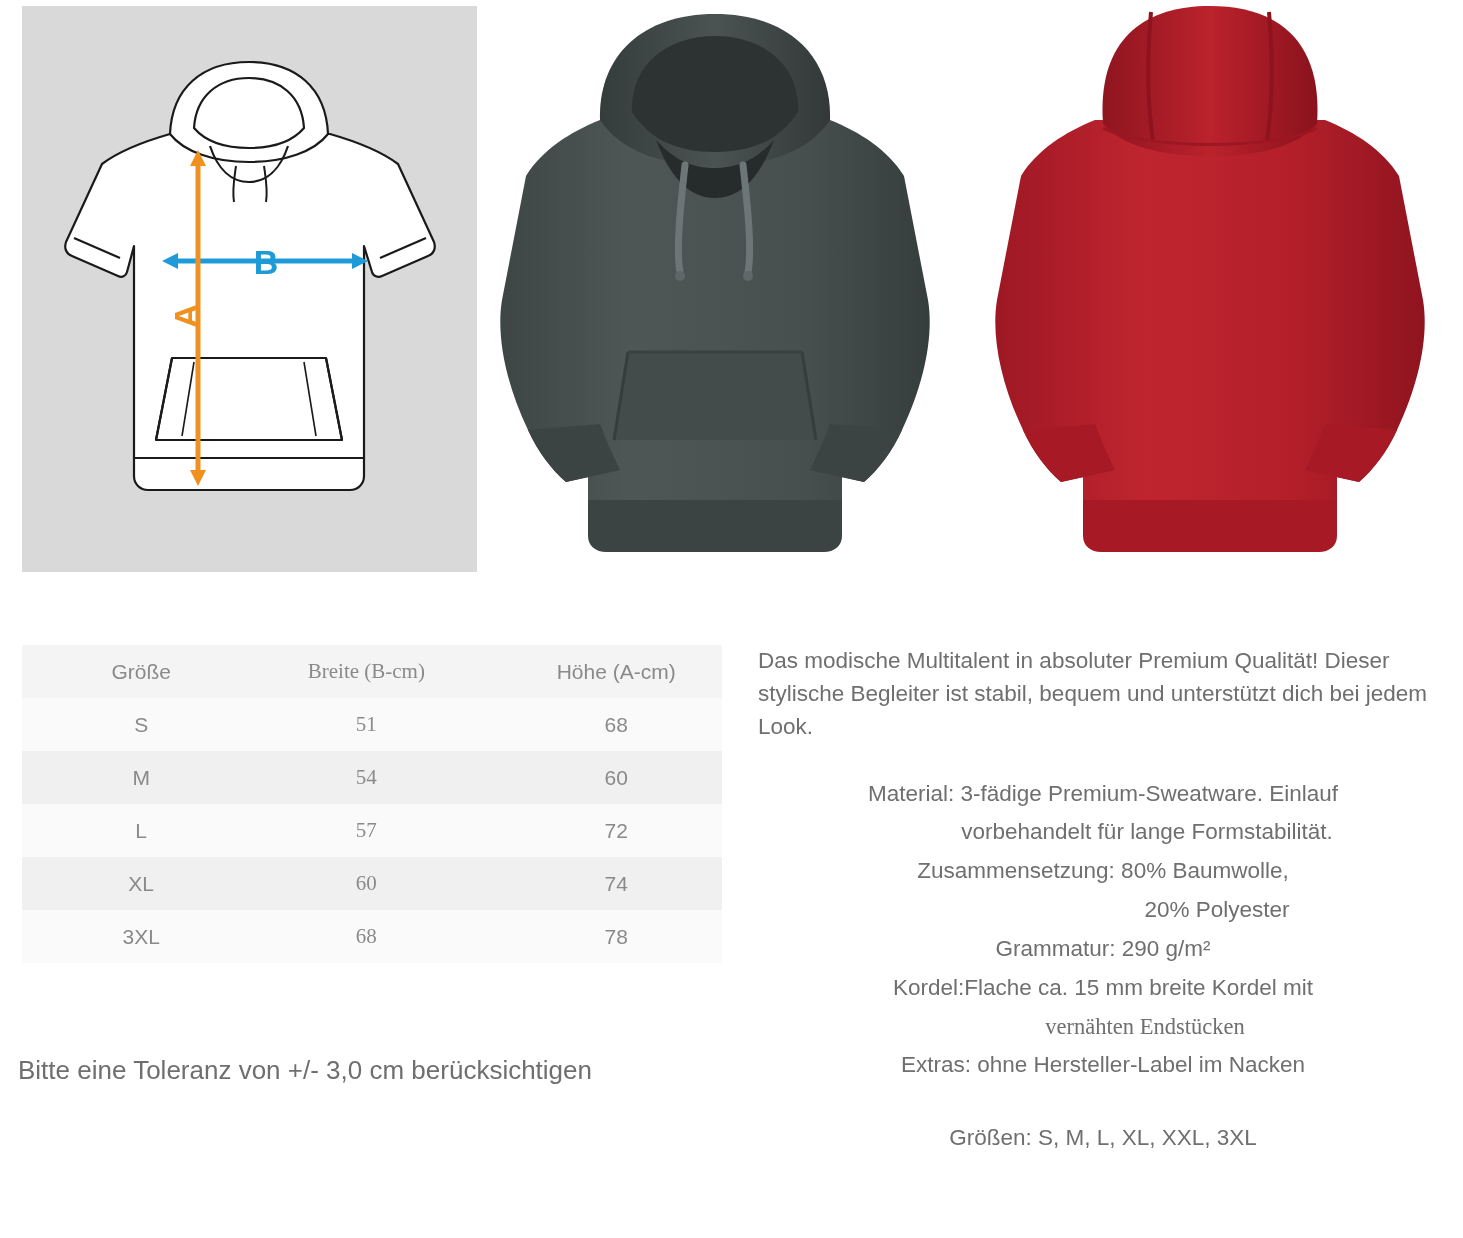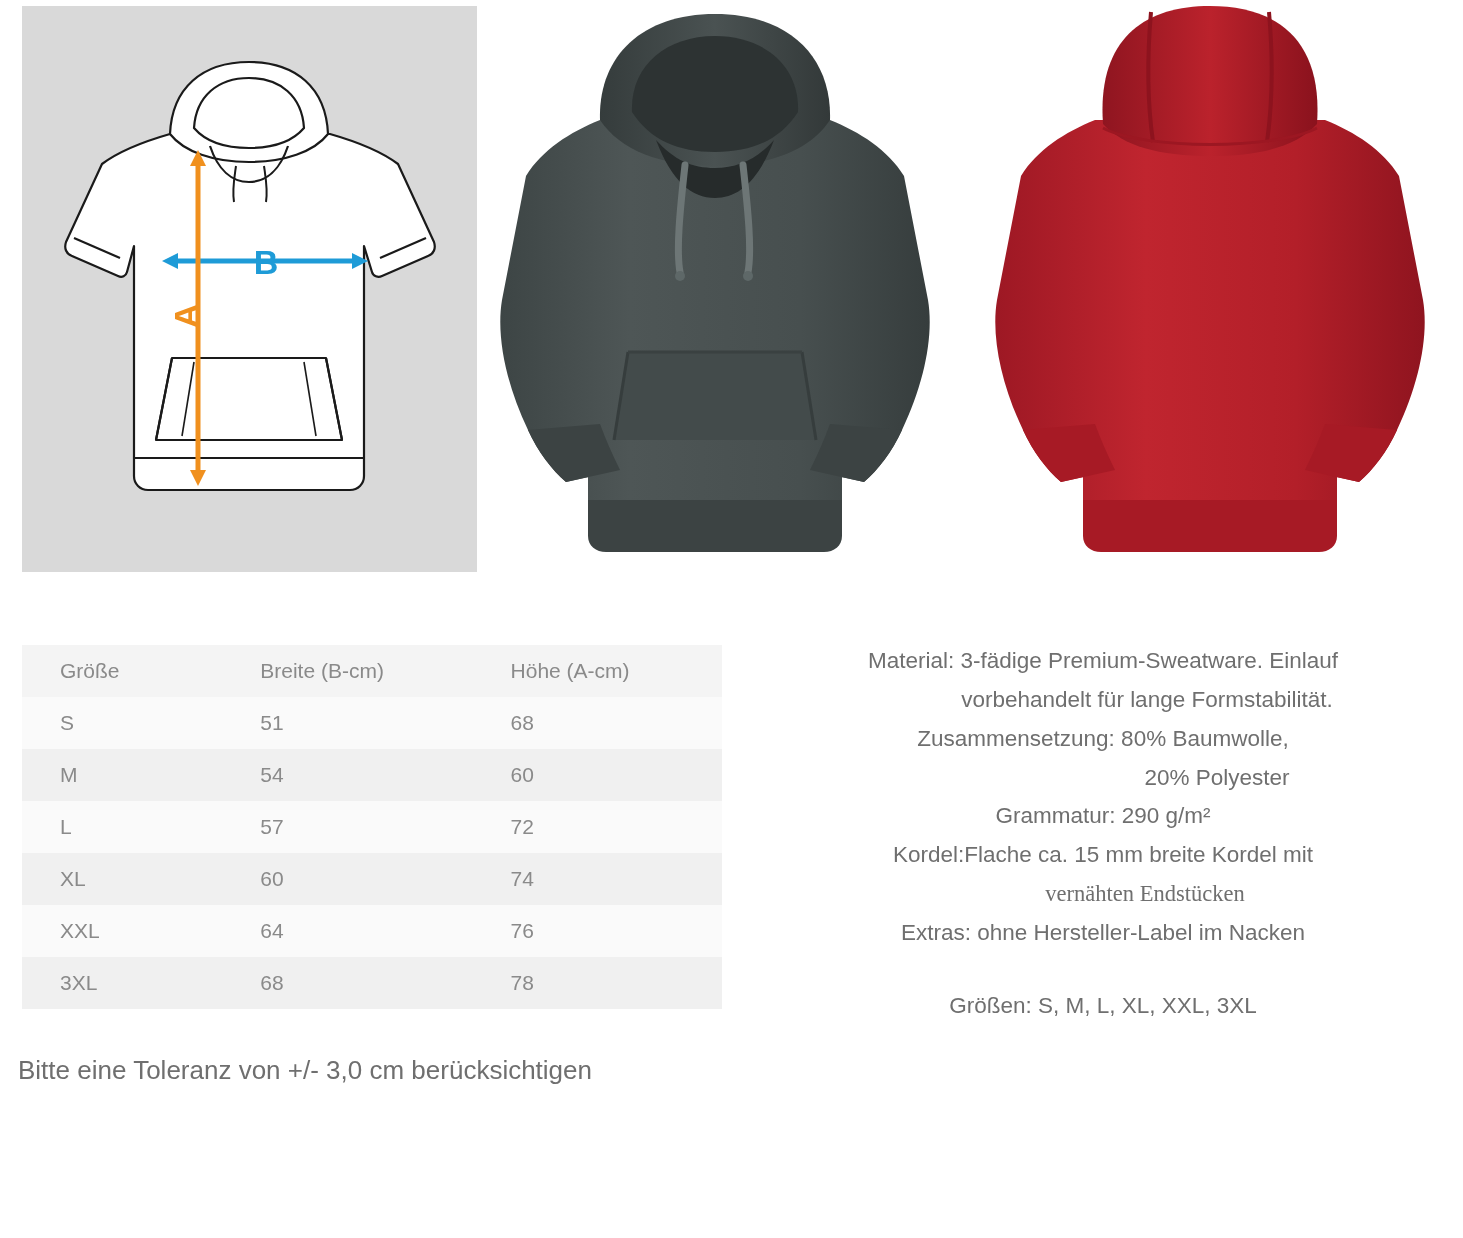--- a/index.html
+++ b/index.html
@@ -55,27 +55,27 @@
     position: absolute;
     left: 22px;
     top: 645px;
     width: 700px;
     border-collapse: collapse;
     font-size: 21px;
     color: #8a8a8a;
   }
   .size-table th,
   .size-table td {
-    text-align: left;
+    text-align: center;
     font-weight: normal;
     padding: 14px 0 14px 38px;
     border: none;
   }
   .size-table th:nth-child(1), .size-table td:nth-child(1) { width: 190px; }
-  .size-table th:nth-child(2), .size-table td:nth-child(2) { width: 255px; }
+  .size-table th:nth-child(2), .size-table td:nth-child(2) { width: 255px; font-family: Liberation Serif, serif; }
   .size-table th:nth-child(3), .size-table td:nth-child(3) { width: 255px; }
   .size-table thead tr { background: #f4f4f4; }
   .size-table tbody tr:nth-child(odd) { background: #fafafa; }
   .size-table tbody tr:nth-child(even) { background: #f0f0f0; }
 
   .tolerance-note {
     position: absolute;
     left: 18px;
     top: 1055px;
     font-size: 26px;
@@ -247,35 +247,31 @@
       <td>L</td>
       <td>57</td>
       <td>72</td>
     </tr>
     <tr>
       <td>XL</td>
       <td>60</td>
       <td>74</td>
     </tr>
     <tr>
-      <td>XXL</td>
-      <td>64</td>
-      <td>76</td>
-    </tr>
-    <tr>
       <td>3XL</td>
       <td>68</td>
       <td>78</td>
     </tr>
   </tbody>
 </table>
 
 <div class="tolerance-note">Bitte eine Toleranz von +/- 3,0 cm berücksichtigen</div>
 
 <div class="description">
+  <p class="desc-para">Das modische Multitalent in absoluter Premium Qualität! Dieser stylische Begleiter ist stabil, bequem und unterstützt dich bei jedem Look.</p>
   <p class="desc-line">Material: 3-fädige Premium-Sweatware. Einlauf</p>
   <p class="desc-line desc-indent-1">vorbehandelt für lange Formstabilität.</p>
   <p class="desc-line">Zusammensetzung: 80% Baumwolle,</p>
   <p class="desc-line desc-indent-2">20% Polyester</p>
   <p class="desc-line">Grammatur: 290 g/m²</p>
   <p class="desc-line">Kordel:Flache ca. 15 mm breite Kordel mit</p>
   <p class="desc-line desc-indent-3">vernähten Endstücken</p>
   <p class="desc-line">Extras: ohne Hersteller-Label im Nacken</p>
   <div class="desc-gap"></div>
   <p class="desc-line">Größen: S, M, L, XL, XXL, 3XL</p>

